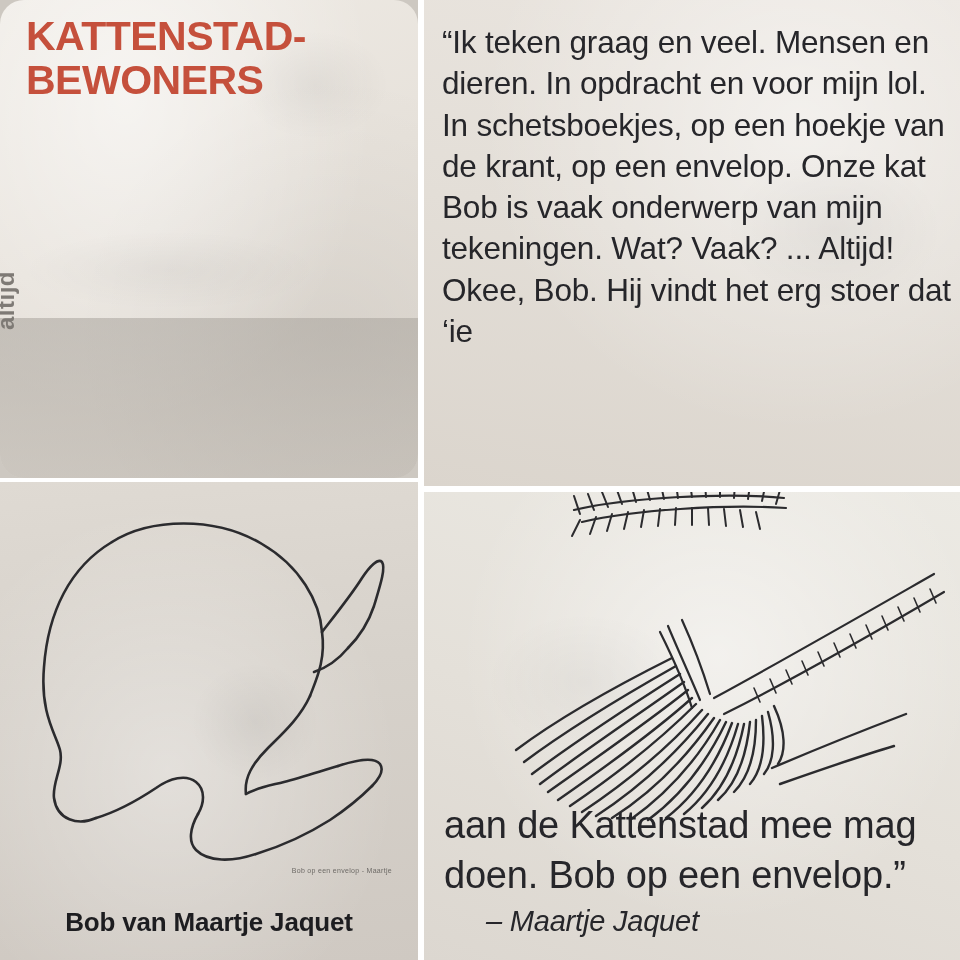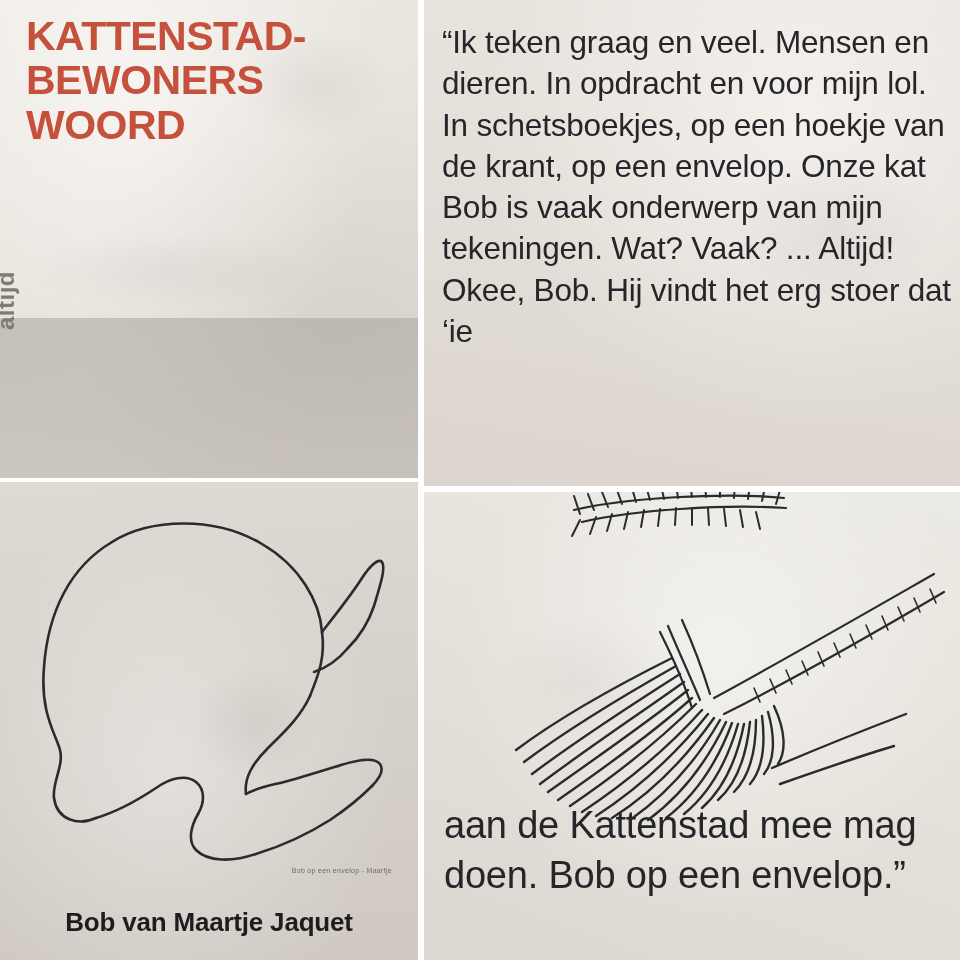--- a/index.html
+++ b/index.html
@@ -14,21 +14,21 @@
     overflow: hidden;
     font-family: "Liberation Sans", sans-serif;
     background: #cdc8c1;
   }
 
   
   .quad {
     position: absolute;
     overflow: hidden;
   }
-  .q-tl { left: 0;   top: 0;   width: 418px; height: 478px; }
+  .q-tl { left: 0;   top: 0;   width: 418px; height: 478px; border-radius: 24px; }
   .q-tr { left: 424px; top: 0; width: 580px; height: 486px; }
   .q-bl { left: 0;   top: 482px; width: 418px; height: 478px; }
   .q-br { left: 424px; top: 492px; width: 536px; height: 468px; }
 
   
   .paper-a {
     background:
       radial-gradient(ellipse at 30% 20%, rgba(255,255,255,0.55), rgba(255,255,255,0) 60%),
       radial-gradient(ellipse at 80% 70%, rgba(0,0,0,0.05), rgba(0,0,0,0) 55%),
       linear-gradient(160deg, #efebe5 0%, #e7e2db 45%, #ded8d0 100%);
@@ -176,21 +176,20 @@
 
 <div class="page">
 
   <div class="quad q-tl paper-a">
     <div class="stain" style="left:240px; top:30px; width:150px; height:110px; background:radial-gradient(ellipse,rgba(0,0,0,0.05),rgba(0,0,0,0) 70%);"></div>
     <div class="stain" style="left:20px; top:230px; width:300px; height:80px; background:radial-gradient(ellipse,rgba(0,0,0,0.04),rgba(0,0,0,0) 70%);"></div>
 
     <div class="headline">
       <span>Kattenstad-</span>
       <span>bewoners</span>
-      <span>woord</span>
     </div>
 
     <div class="grey-band"></div>
     <div class="vertical-word">altijd</div>
   </div>
 
   <div class="quad q-tr paper-b">
     <div class="stain" style="left:300px; top:150px; width:220px; height:160px; background:radial-gradient(ellipse,rgba(0,0,0,0.045),rgba(0,0,0,0) 70%);"></div>
     <div class="quote">“Ik teken graag en veel. Mensen en dieren. In opdracht en voor mijn lol. In schetsboekjes, op een hoekje van de krant, op een envelop. Onze kat Bob is vaak onderwerp van mijn tekeningen. Wat? Vaak? ... Altijd! Okee, Bob. Hij vindt het erg stoer dat ‘ie</div>
   </div>
@@ -310,19 +309,20 @@
             <path d="M350 214 C 362 240, 362 260, 354 272"></path>
           </g>
 
           <path d="M348 276 C 390 258, 440 238, 482 222" stroke-width="2.4"></path>
           <path d="M356 292 C 396 278, 436 264, 470 254" stroke-width="2.4"></path>
         </g>
       </svg>
     </div>
 
     <div class="br-text">aan de Kattenstad mee mag doen. Bob op een envelop.”</div>
+    <div class="attribution">– Maartje Jaquet</div>
   </div>
 
   <div class="gutter-v"></div>
   <div class="gutter-h-left"></div>
   <div class="gutter-h-right"></div>
 
 </div>
 
 </body></html>

